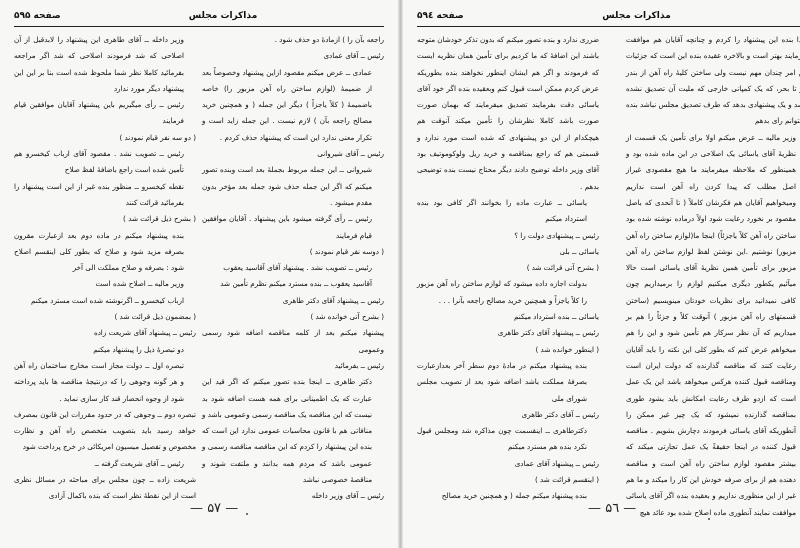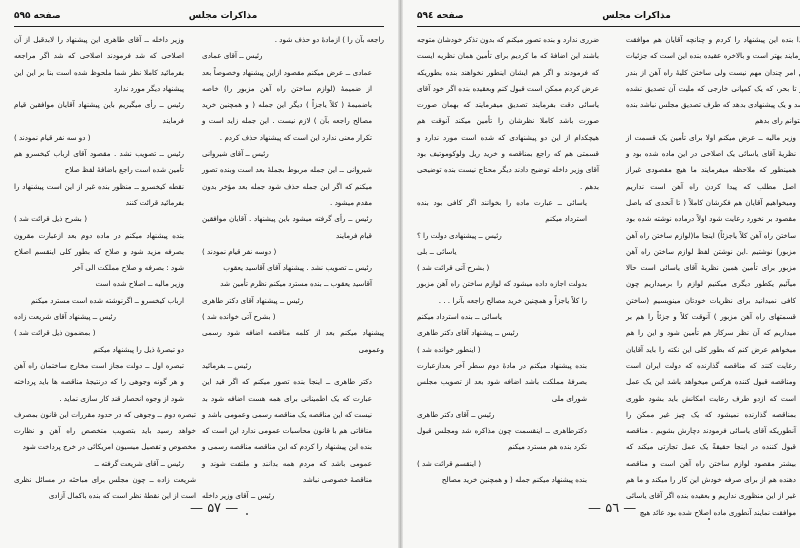--- a/index.html
+++ b/index.html
@@ -35,21 +35,21 @@
     position: absolute; top: 26px; left: 14px; right: 14px; height: 0;
     border-top: 1.5px solid #222;
   }
   .col {
     position: absolute; top: 32px; width: 182px; height: 460px;
     direction: rtl; text-align: justify;
     font-family: "DejaVu Sans", sans-serif;
     font-size: 7.2px; line-height: 16.3px; color: #111;
   }
   .col p { margin: 0; }
-  .col .center { text-align: left; }
+  .col .center { text-align: right; }
   .col .indent { padding-right: 12px; }
   .page.left .col.c-right { right: 14px; }
   .page.left .col.c-left { left: 14px; }
   .page.right .col.c-right { right: 14px; }
   .page.right .col.c-left { left: 14px; }
   .footer {
     position: absolute; top: 500px; font-size: 13px; color: #222;
     direction: ltr;
   }
   .page.left .footer { left: 190px; }
@@ -92,22 +92,22 @@
     <div class="col c-left" id="lp-lc">
         <p class="indent">وزیر داخله ــ آقای طاهری این پیشنهاد را لابدقبل از آن اصلاحی که شد فرمودند اصلاحی که شد اگر مراجعه بفرمائید کاملا نظر شما ملحوظ شده است بنا بر این این پیشنهاد دیگر مورد ندارد</p>
         <p class="indent">رئیس ــ رأی میگیریم باین پیشنهاد آقایان موافقین قیام فرمایند</p>
         <p class="center">( دو سه نفر قیام نمودند )</p>
         <p class="indent">رئیس ــ تصویب نشد . مقصود آقای ارباب کیخسرو هم تأمین شده است راجع باضافهٔ لفظ صلاح</p>
         <p class="indent">نقطه کیخسرو ــ منظور بنده غیر از این است پیشنهاد را بفرمائید قرائت کنند</p>
         <p class="center">( بشرح ذیل قرائت شد )</p>
         <p class="indent">بنده پیشنهاد میکنم در ماده دوم بعد ازعبارت مقرون بصرفه مزید شود و صلاح که بطور کلی اینقسم اصلاح شود : بصرفه و صلاح مملکت الی آخر</p>
         <p class="indent">وزیر مالیه ــ اصلاح شده است</p>
         <p class="indent">ارباب کیخسرو ــ اگرنوشته شده است مسترد میکنم</p>
+        <p class="center">( بمضمون ذیل قرائت شد )</p>
         <p class="center">رئیس ــ پیشنهاد آقای شریعت زاده</p>
-        <p class="center">( بمضمون ذیل قرائت شد )</p>
         <p class="indent">دو تبصرهٔ ذیل را پیشنهاد میکنم</p>
         <p class="indent">تبصره اول ــ دولت مجاز است مخارج ساختمان راه آهن و هر گونه وجوهی را که درنتیجهٔ مناقصه ها باید پرداخته شود از وجوه انحصار قند کار سازی نماید .</p>
         <p class="">تبصره دوم ــ وجوهی که در حدود مقررات این قانون بمصرف خواهد رسید باید بتصویب متخصص راه آهن و نظارت مخصوص و تفصیل میسیون امریکائی در خرج پرداخت شود</p>
         <p class="indent">رئیس ــ آقای شریعت گرفته ــ</p>
         <p class="">شریعت زاده ــ چون مجلس برای مباحثه در مسائل نظری است از این نقطهٔ نظر است که بنده باکمال آزادی</p>
       </div>
 
     <div class="footer">— ۵۷ —</div>
   </div>
 
@@ -130,20 +130,21 @@
         <p class="center">رئیس ــ پیشنهادی دولت را ؟</p>
         <p class="center">یاسائی ــ بلی</p>
         <p class="center">( بشرح آتی قرائت شد )</p>
         <p class="indent">بدولت اجازه داده میشود که لوازم ساختن راه آهن مزبور را کلاً یاجزاً و همچنین خرید مصالح راجعه بآنرا . . .</p>
         <p class="center">یاسائی ــ بنده استرداد میکنم</p>
         <p class="center">رئیس ــ پیشنهاد آقای دکتر طاهری</p>
         <p class="center">( اینطور خوانده شد )</p>
         <p class="indent">بنده پیشنهاد میکنم در مادهٔ دوم سطر آخر بعدازعبارت بصرفهٔ مملکت باشد اضافه شود بعد از تصویب مجلس شورای ملی</p>
         <p class="center">رئیس ــ آقای دکتر طاهری</p>
         <p class="indent">دکترطاهری ــ اینقسمت چون مذاکره شد ومجلس قبول نکرد بنده هم مسترد میکنم</p>
+        <p class="center">رئیس ــ پیشنهاد آقای عمادی</p>
         <p class="center">( اینقسم قرائت شد )</p>
         <p class="indent">بنده پیشنهاد میکنم جمله ( و همچنین خرید مصالح</p>
       </div>
 
     <div class="footer">— ۵٦ —</div>
     <div class="speck" style="left:305px; top:518px;"></div>
     <div class="edge-shadow"></div>
   </div>
 
   <div class="speck" style="left:246px; top:513px;"></div>

